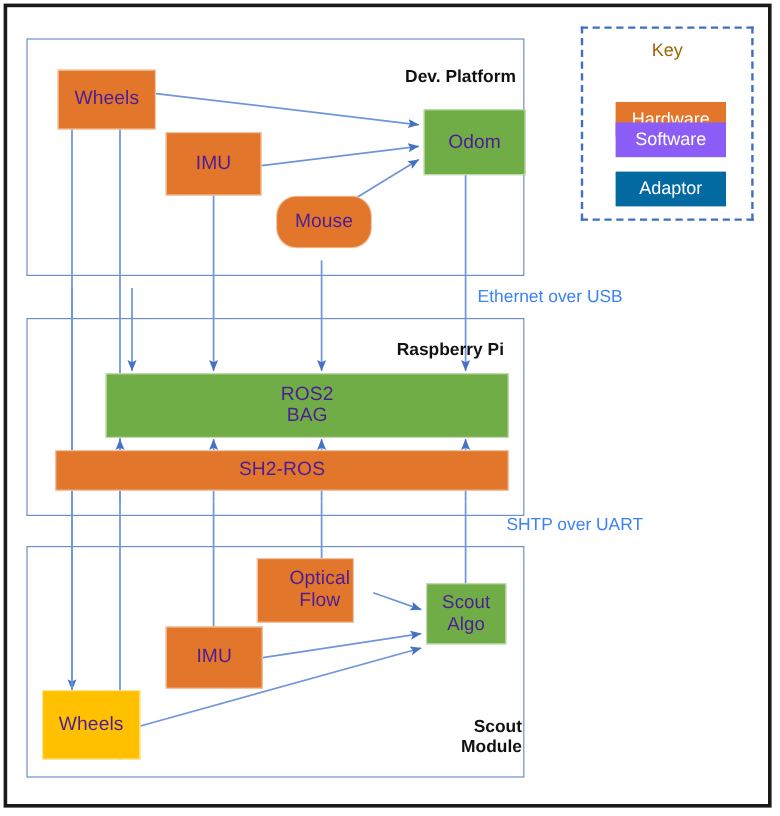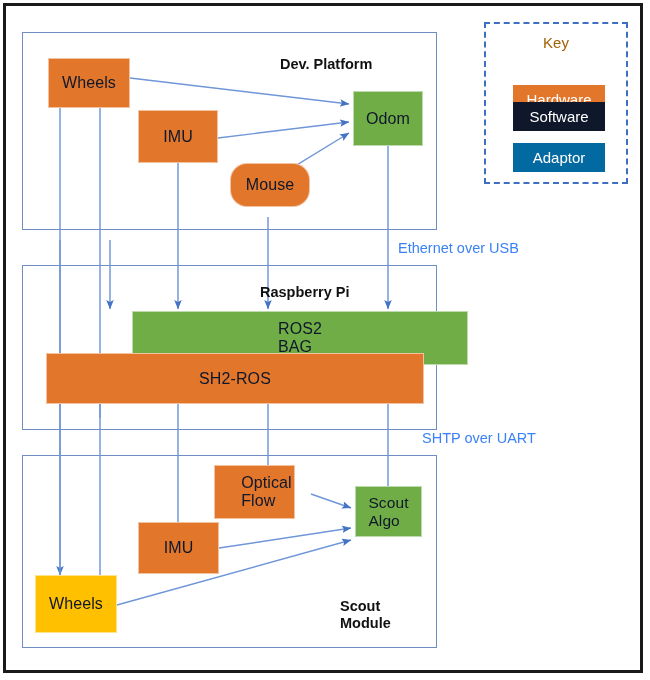--- a/index.html
+++ b/index.html
@@ -32,37 +32,38 @@
     box-sizing: border-box;
     background: transparent;
   }
   
   .node {
     position: absolute;
     box-sizing: border-box;
     display: flex;
     align-items: center;
     justify-content: center;
-    color: #0f172a;
+    text-align: center;
+    color: #4c1d95;
     line-height: 1.12;
     border: 1px solid rgba(255,255,255,0.55);
     z-index: 6;
     letter-spacing: 0.1px;
   }
   .node.hardware { background: #E2762B; }
   .node.software { background: #70AD47; }
   .node.adaptor  { background: #FFC000; }
 
   
   .sec-label {
     position: absolute;
     font-weight: bold;
     color: #111111;
     z-index: 7;
-    text-align: left;
+    text-align: right;
     line-height: 1.16;
     white-space: pre-line;
   }
   
   .link-label {
     position: absolute;
     font-weight: normal;
     color: #3b82f6;
     z-index: 7;
     white-space: nowrap;
@@ -156,28 +157,28 @@
 
   <div class="link-label" style="left:398px; top:240px; font-size:14.5px;">Ethernet over USB</div>
   <div class="link-label" style="left:402px; top:430px; font-size:14.5px;margin-left:20px;">SHTP over UART</div>
 
   <div class="node hardware" style="left:48px; top:58px; width:82px; height:50px; font-size:16px;">Wheels</div>
 
   <div class="node hardware" style="left:138px; top:110px; width:80px; height:53px; font-size:16px;">IMU</div>
 
   <div class="node hardware" style="left:230px; top:163px; width:80px; height:44px; font-size:16px;border-radius:17px;">Mouse</div>
 
-  <div class="node software" style="left:353px; top:91px; width:70px; height:55px; font-size:16px;">Odom</div>
-
-  <div class="node software" style="left:88px; top:311px; width:336px; height:54px; font-size:16px;margin-left:44px;">
+  <div class="node software" style="left:353px; top:91px; width:85px; height:55px; font-size:16px;">Odom</div>
+
+  <div class="node software" style="left:88px; top:311px; width:336px; height:54px; font-size:16px;">
     <span style="white-space:pre-line;">ROS2
 BAG</span>
   </div>
 
-  <div class="node hardware" style="left:46px; top:353px; width:378px; height:51px; font-size:16px;">SH2-ROS</div>
+  <div class="node hardware" style="left:46px; top:375px; width:378px; height:34px; font-size:16px;">SH2-ROS</div>
 
   <div class="node hardware" style="left:214px; top:465px; width:81px; height:54px; font-size:16px;padding-left:24px;">
     <span style="white-space:pre-line;">Optical
 Flow</span>
   </div>
 
   <div class="node hardware" style="left:138px; top:522px; width:81px; height:52px; font-size:16px;">IMU</div>
 
   <div class="node adaptor" style="left:35px; top:575px; width:82px; height:58px; font-size:16px;">Wheels</div>
 
@@ -186,21 +187,21 @@
 Algo</span>
   </div>
 
   <div class="key-box" style="left:484px; top:22px; width:144px; height:162px;">
     <div class="key-title" style="top:10px; left:0; font-size:15px;">Key</div>
 
     <div class="key-item" style="left:27px; top:37px; width:92px; height:29px; background:#E2762B; font-size:15px;margin-top:24px;">
       <span>Hardware</span>
     </div>
 
-    <div class="key-item" style="left:27px; top:78px; width:92px; height:29px; background:#0f172a; font-size:15px;">
+    <div class="key-item" style="left:27px; top:78px; width:92px; height:29px; background:#8b5cf6; font-size:15px;">
       <span>Software</span>
     </div>
 
     <div class="key-item" style="left:27px; top:119px; width:92px; height:29px; background:#0369a1; font-size:15px;">
       <span>Adaptor</span>
     </div>
   </div>
 
 </div>
 

